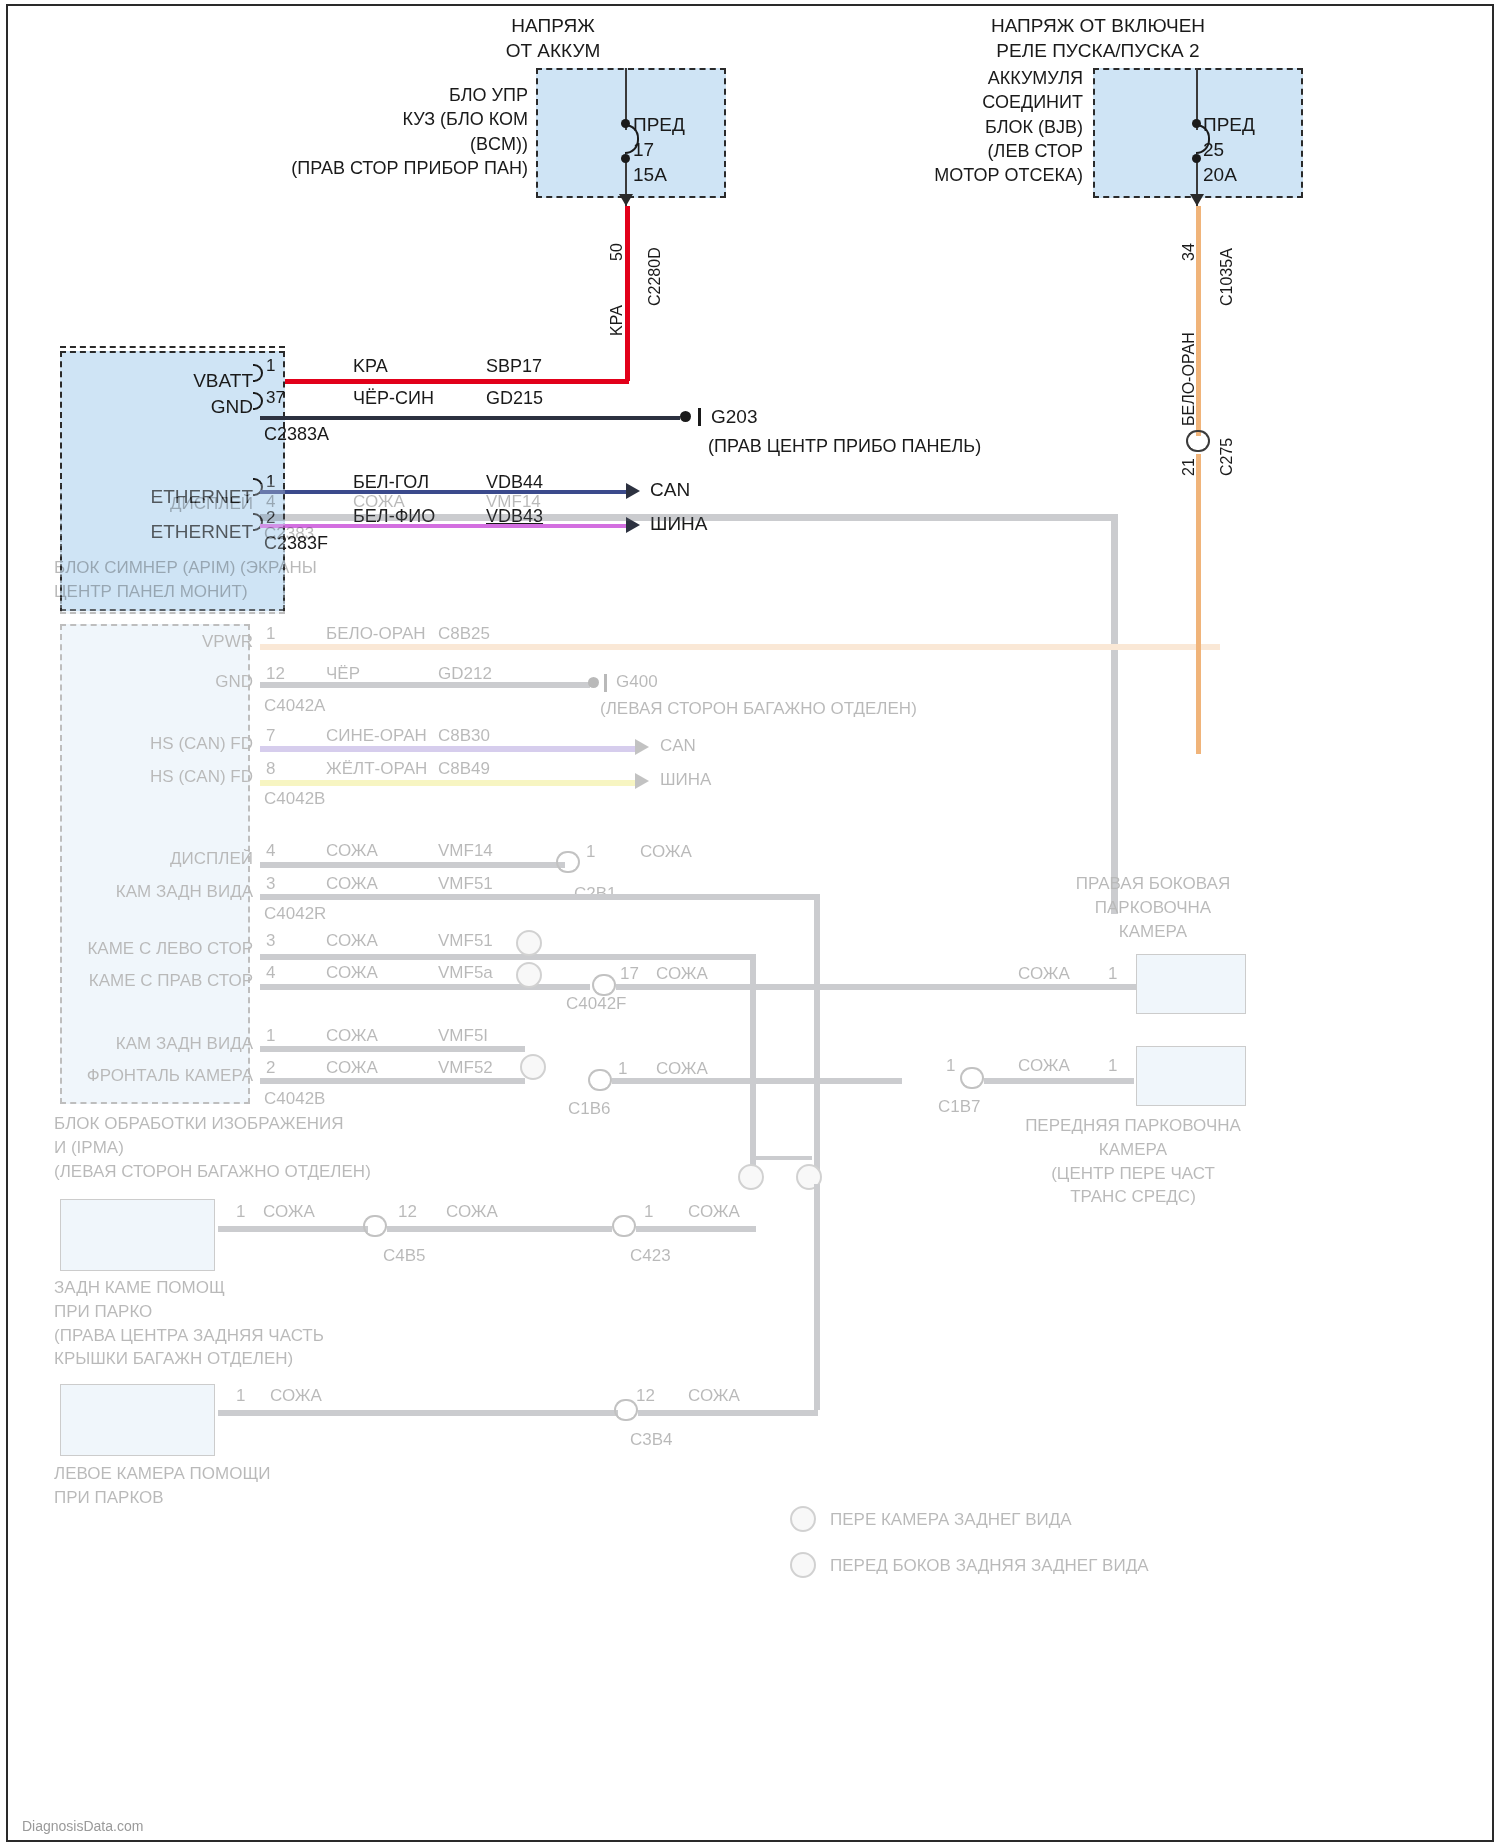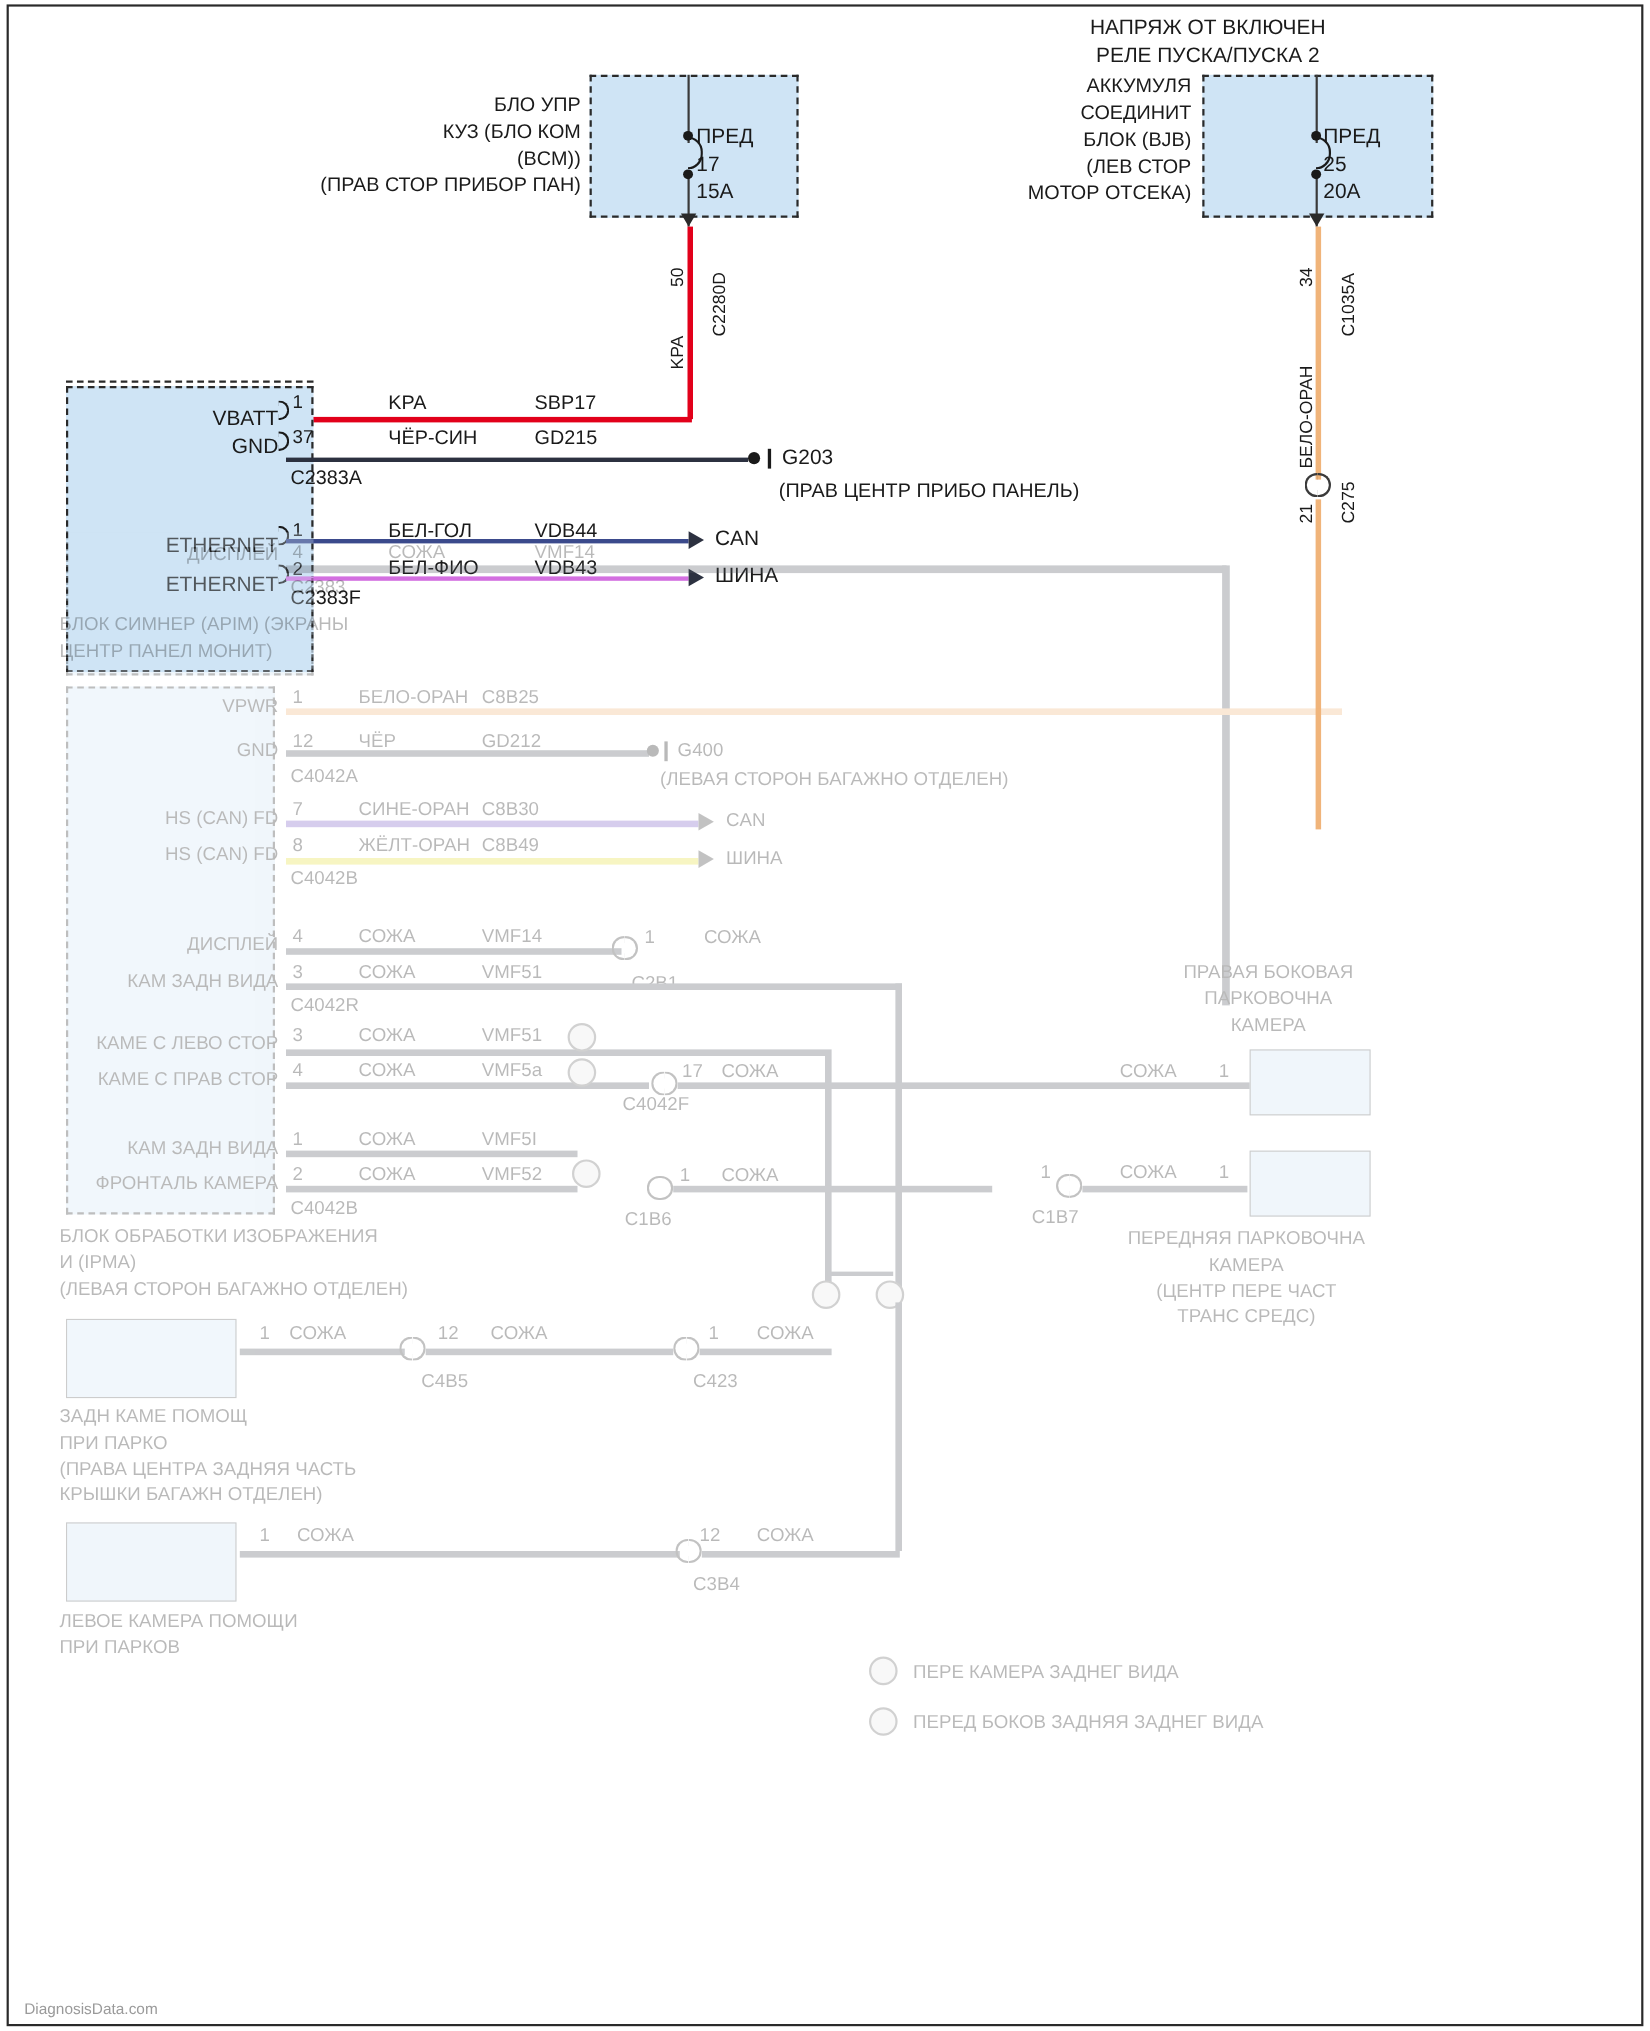--- a/index.html
+++ b/index.html
@@ -185,20 +185,22 @@
     font-size: 14px;
     color: #9a9a9a;
   }
 </style>
 </head>
 <body>
 
 <div id="page">
   <div id="canvas">
 
+    <div class="txt c" style="left:380px;top:8px;width:330px;font-size:19px;line-height:1.3;">НАПРЯЖ
+ОТ АККУМ</div>
 
     <div class="txt c" style="left:880px;top:8px;width:420px;font-size:19px;line-height:1.3;">НАПРЯЖ ОТ ВКЛЮЧЕН
 РЕЛЕ ПУСКА/ПУСКА 2</div>
 
     <div class="fusebox" style="left:528px;top:62px;width:190px;height:130px;"></div>
     <div class="txt r" style="left:210px;top:77px;width:310px;line-height:1.35;font-size:18px;">БЛО УПР
 КУЗ (БЛО КОМ
 (BCM))
 (ПРАВ СТОР ПРИБОР ПАН)</div>
     <div class="txt" style="left:625px;top:108px;font-size:19px;">ПРЕД</div>
@@ -268,21 +270,21 @@
     <div class="txt" style="left:345px;top:350px;font-size:18px;">KPA</div>
     <div class="txt" style="left:478px;top:350px;font-size:18px;">SBP17</div>
 
     <div class="txt" style="left:345px;top:382px;font-size:18px;">ЧЁР-СИН</div>
     <div class="txt" style="left:478px;top:382px;font-size:18px;">GD215</div>
 
     <div class="txt" style="left:345px;top:466px;font-size:18px;">БЕЛ-ГОЛ</div>
     <div class="txt" style="left:478px;top:466px;font-size:18px;">VDB44</div>
 
     <div class="txt" style="left:345px;top:500px;font-size:18px;">БЕЛ-ФИО</div>
-    <div class="txt" style="left:478px;top:500px;font-size:18px;">VDB43</div>
+    <div class="txt" style="left:478px;top:500px;font-size:18px;text-decoration:underline;">VDB43</div>
 
     <div class="txt" style="left:256px;top:418px;font-size:18px;">C2383A</div>
     <div class="txt" style="left:256px;top:527px;font-size:18px;">C2383F</div>
 
     <div class="wire h w-dark" style="left:252px;top:410px;width:420px;border-top-width:4px;"></div>
     <div class="gnd-dot" style="left:672px;top:405px;"></div>
     <div class="gnd-bar" style="left:690px;top:402px;"></div>
     <div class="txt" style="left:703px;top:400px;font-size:19px;">G203</div>
     <div class="txt" style="left:700px;top:430px;font-size:18px;">(ПРАВ ЦЕНТР ПРИБО ПАНЕЛЬ)</div>
 

